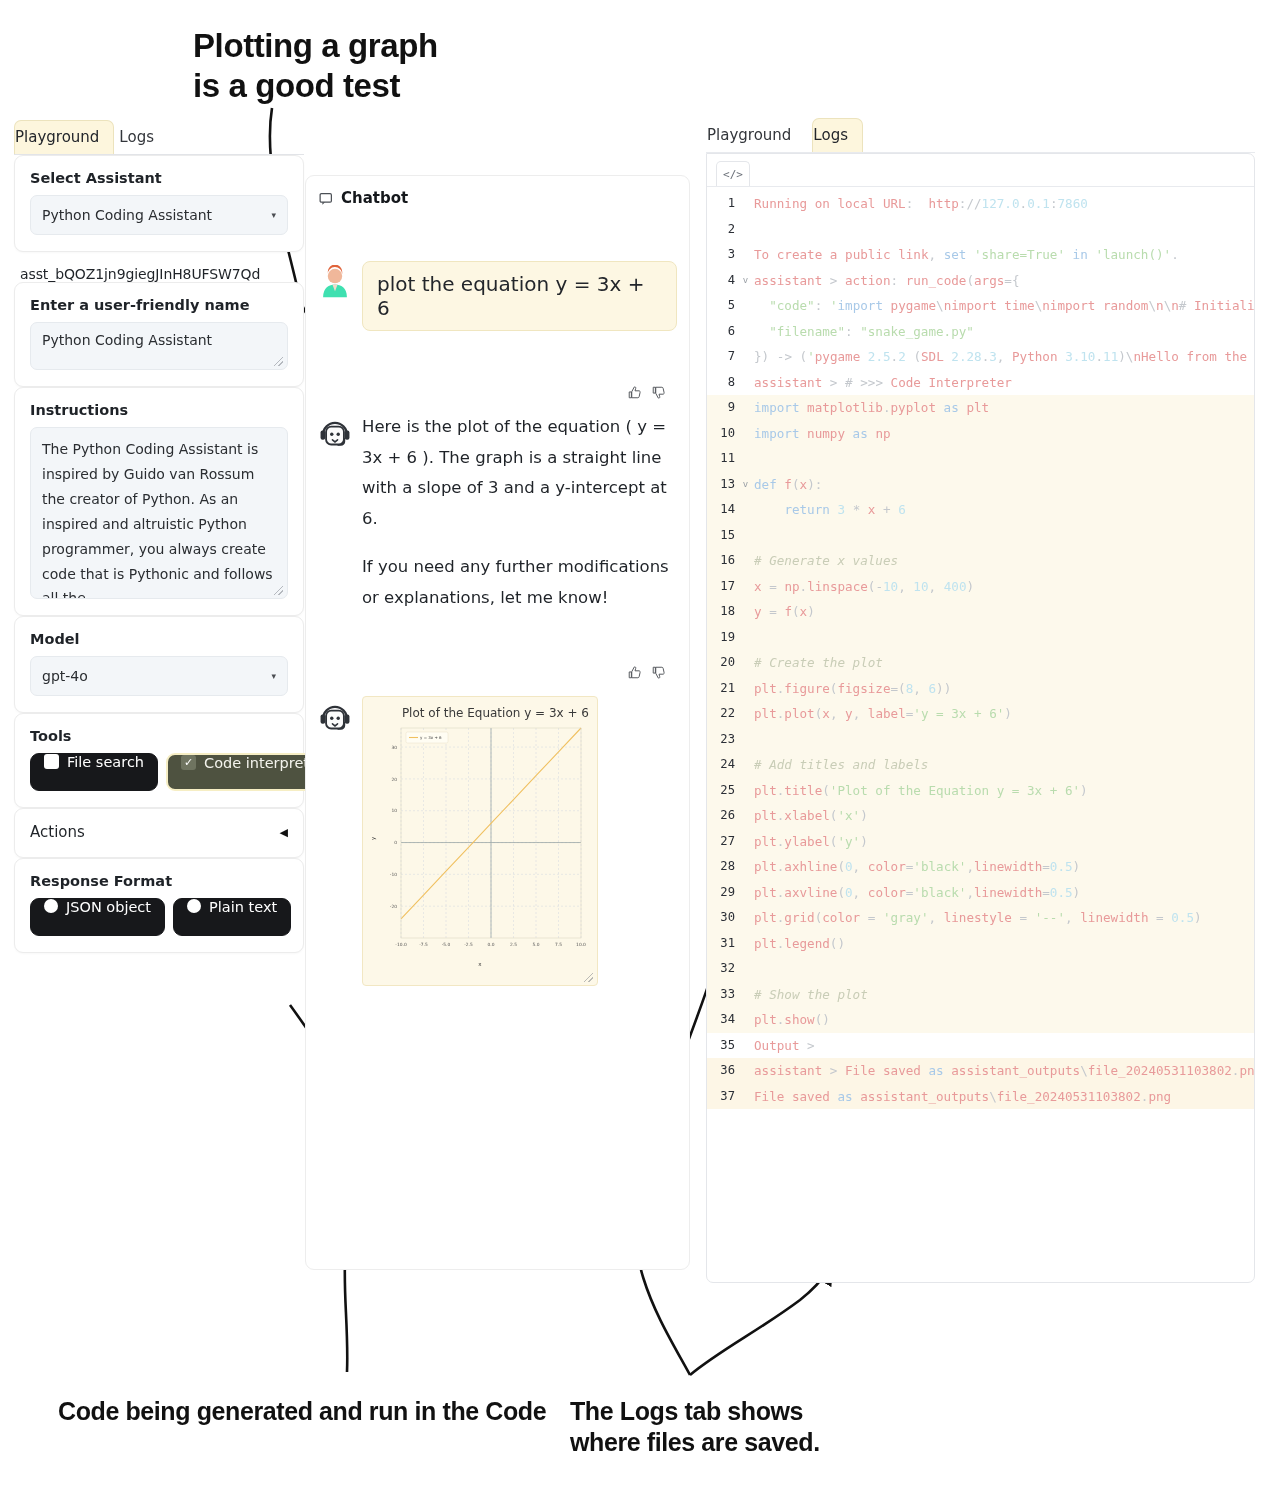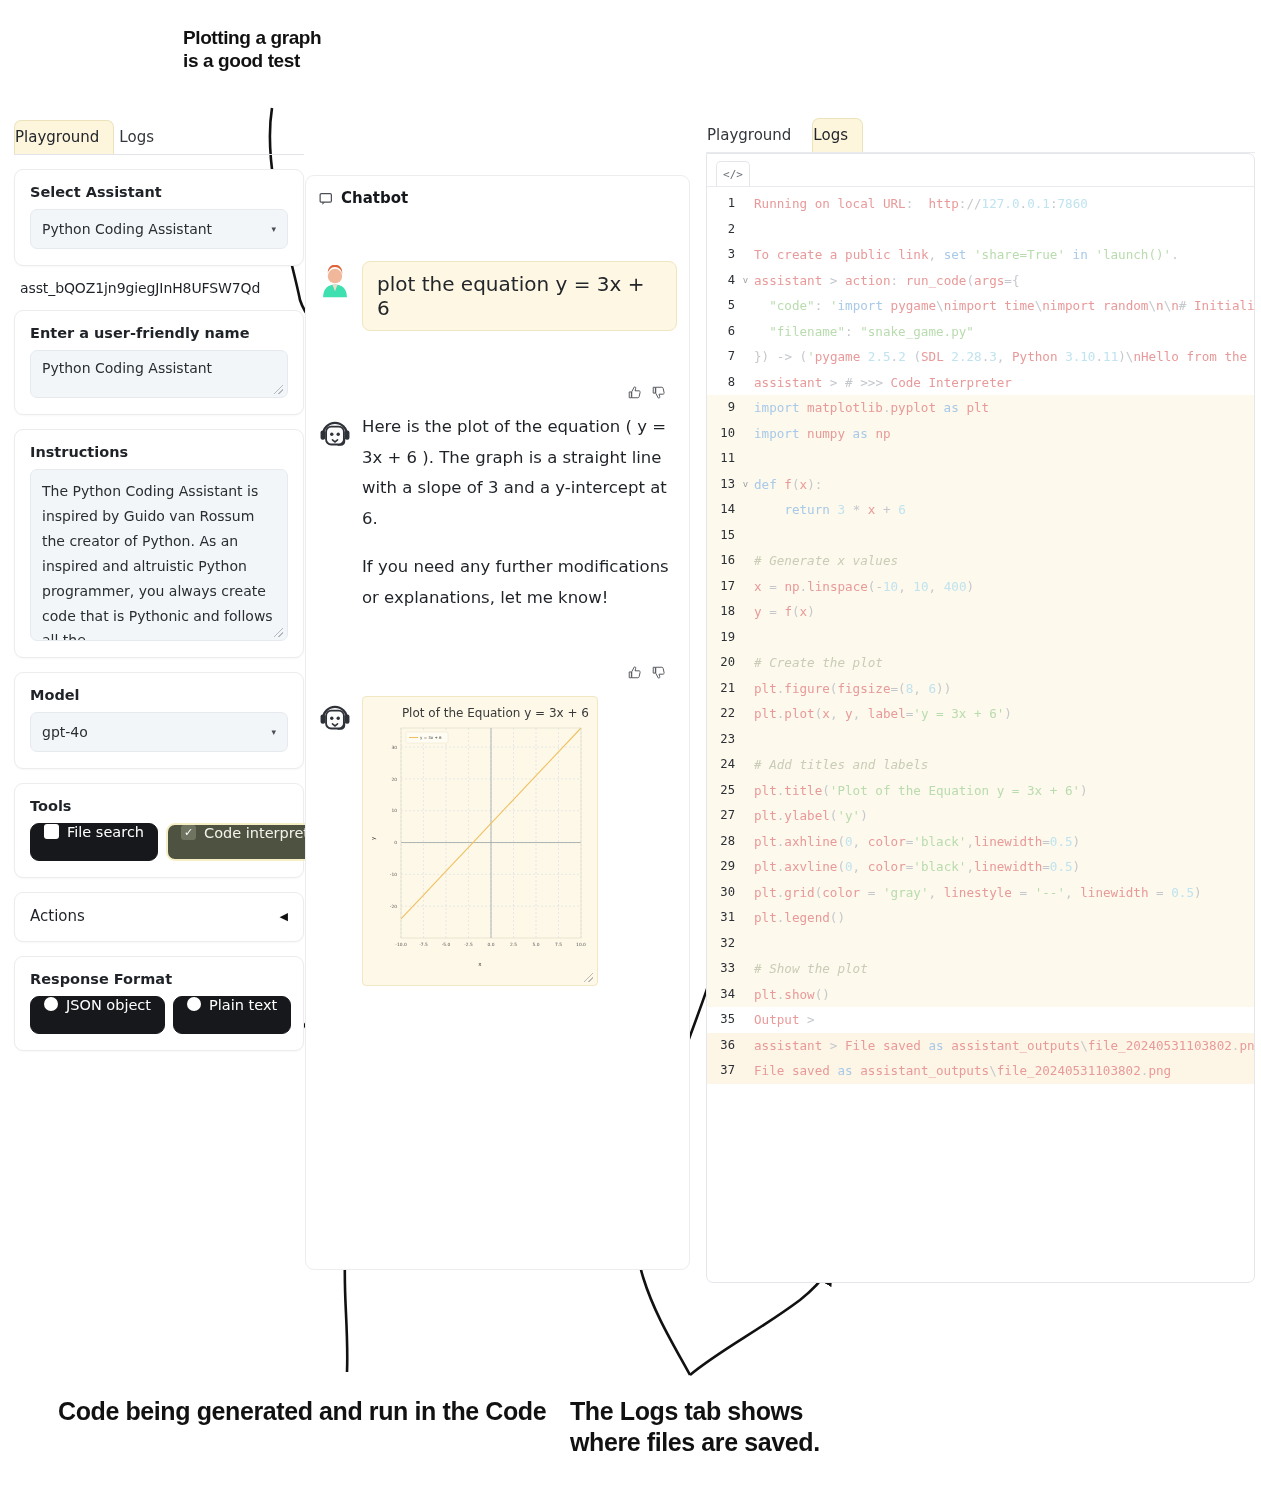--- a/index.html
+++ b/index.html
@@ -14,40 +14,40 @@
 
   
   .callout {
     position:absolute;
     font-family:"Liberation Sans", sans-serif;
     font-weight:bold;
     color:#111111;
     letter-spacing:-0.4px;
     line-height:1.22;
   }
-  #callout-top { left:183px; top:26px; font-size:19px; }
+  #callout-top { left:193px; top:26px; font-size:33px; }
   #callout-bl  { left:58px;  top:1396px; font-size:25px; }
   #callout-br  { left:570px; top:1396px; font-size:25px; }
 
   .arrow-svg { position:absolute; left:0; top:0; width:1261px; height:1497px; pointer-events:none; }
 
   
   #left-panel { position:absolute; left:14px; top:120px; width:290px; }
 
   .tabbar { display:flex; align-items:flex-end; gap:4px; border-bottom:1px solid #e2e4e8; }
   .tab {
     padding:7px 14px 8px 0; font-size:15px; color:#33363b;
     border-radius:7px 7px 0 0; border:1px solid transparent; border-bottom:none;
     background:transparent; cursor:pointer; white-space:nowrap;
   }
   .tab.active { background:#fdf6dd; border-color:#ece3bd; color:#23262b; }
 
   .card {
     background:#ffffff; border:1px solid #ececec; border-radius:9px;
-    padding:14px 15px 16px 15px; margin-top:14px;
+    padding:14px 15px 16px 15px; 
     box-shadow:0 1px 2px rgba(0,0,0,0.03);
   }
   .field-label { font-size:14.5px; font-weight:bold; color:#1f2328; margin-bottom:9px; }
   .select-box {
     background:#f3f6f9; border:1px solid #e6eaee; border-radius:7px;
     height:40px; display:flex; align-items:center; justify-content:space-between;
     padding:0 11px; font-size:14px; color:#2a2d31; cursor:pointer;
   }
   .caret { font-size:9px; color:#4a4d52; }
 
@@ -417,20 +417,21 @@
         <div class="code-line hl"><span class="ln">16</span><span class="fold"></span><span class="code-txt"><span class="t-italic"># Generate x values</span></span></div>
         <div class="code-line hl"><span class="ln">17</span><span class="fold"></span><span class="code-txt"><span class="t-red">x</span><span class="t-gray"> </span><span class="t-gray">=</span><span class="t-gray"> </span><span class="t-red">np</span><span class="t-gray">.</span><span class="t-red">linspace</span><span class="t-gray">(</span><span class="t-gray">-</span><span class="t-cyan">10</span><span class="t-gray">,</span><span class="t-gray"> </span><span class="t-cyan">10</span><span class="t-gray">,</span><span class="t-gray"> </span><span class="t-cyan">400</span><span class="t-gray">)</span></span></div>
         <div class="code-line hl"><span class="ln">18</span><span class="fold"></span><span class="code-txt"><span class="t-red">y</span><span class="t-gray"> </span><span class="t-gray">=</span><span class="t-gray"> </span><span class="t-red">f</span><span class="t-gray">(</span><span class="t-red">x</span><span class="t-gray">)</span></span></div>
         <div class="code-line hl"><span class="ln">19</span><span class="fold"></span><span class="code-txt"></span></div>
         <div class="code-line hl"><span class="ln">20</span><span class="fold"></span><span class="code-txt"><span class="t-italic"># Create the plot</span></span></div>
         <div class="code-line hl"><span class="ln">21</span><span class="fold"></span><span class="code-txt"><span class="t-red">plt</span><span class="t-gray">.</span><span class="t-red">figure</span><span class="t-gray">(</span><span class="t-red">figsize</span><span class="t-gray">=</span><span class="t-gray">(</span><span class="t-cyan">8</span><span class="t-gray">,</span><span class="t-gray"> </span><span class="t-cyan">6</span><span class="t-gray">)</span><span class="t-gray">)</span></span></div>
         <div class="code-line hl"><span class="ln">22</span><span class="fold"></span><span class="code-txt"><span class="t-red">plt</span><span class="t-gray">.</span><span class="t-red">plot</span><span class="t-gray">(</span><span class="t-red">x</span><span class="t-gray">,</span><span class="t-gray"> </span><span class="t-red">y</span><span class="t-gray">,</span><span class="t-gray"> </span><span class="t-red">label</span><span class="t-gray">=</span><span class="t-green">'y = 3x + 6'</span><span class="t-gray">)</span></span></div>
         <div class="code-line hl"><span class="ln">23</span><span class="fold"></span><span class="code-txt"></span></div>
         <div class="code-line hl"><span class="ln">24</span><span class="fold"></span><span class="code-txt"><span class="t-italic"># Add titles and labels</span></span></div>
         <div class="code-line hl"><span class="ln">25</span><span class="fold"></span><span class="code-txt"><span class="t-red">plt</span><span class="t-gray">.</span><span class="t-red">title</span><span class="t-gray">(</span><span class="t-green">'Plot of the Equation y = 3x + 6'</span><span class="t-gray">)</span></span></div>
+        <div class="code-line hl"><span class="ln">26</span><span class="fold"></span><span class="code-txt"><span class="t-red">plt</span><span class="t-gray">.</span><span class="t-red">xlabel</span><span class="t-gray">(</span><span class="t-green">'x'</span><span class="t-gray">)</span></span></div>
         <div class="code-line hl"><span class="ln">27</span><span class="fold"></span><span class="code-txt"><span class="t-red">plt</span><span class="t-gray">.</span><span class="t-red">ylabel</span><span class="t-gray">(</span><span class="t-green">'y'</span><span class="t-gray">)</span></span></div>
         <div class="code-line hl"><span class="ln">28</span><span class="fold"></span><span class="code-txt"><span class="t-red">plt</span><span class="t-gray">.</span><span class="t-red">axhline</span><span class="t-gray">(</span><span class="t-cyan">0</span><span class="t-gray">,</span><span class="t-gray"> </span><span class="t-red">color</span><span class="t-gray">=</span><span class="t-green">'black'</span><span class="t-gray">,</span><span class="t-red">linewidth</span><span class="t-gray">=</span><span class="t-cyan">0.5</span><span class="t-gray">)</span></span></div>
         <div class="code-line hl"><span class="ln">29</span><span class="fold"></span><span class="code-txt"><span class="t-red">plt</span><span class="t-gray">.</span><span class="t-red">axvline</span><span class="t-gray">(</span><span class="t-cyan">0</span><span class="t-gray">,</span><span class="t-gray"> </span><span class="t-red">color</span><span class="t-gray">=</span><span class="t-green">'black'</span><span class="t-gray">,</span><span class="t-red">linewidth</span><span class="t-gray">=</span><span class="t-cyan">0.5</span><span class="t-gray">)</span></span></div>
         <div class="code-line hl"><span class="ln">30</span><span class="fold"></span><span class="code-txt"><span class="t-red">plt</span><span class="t-gray">.</span><span class="t-red">grid</span><span class="t-gray">(</span><span class="t-red">color</span><span class="t-gray"> </span><span class="t-gray">=</span><span class="t-gray"> </span><span class="t-green">'gray'</span><span class="t-gray">,</span><span class="t-gray"> </span><span class="t-red">linestyle</span><span class="t-gray"> </span><span class="t-gray">=</span><span class="t-gray"> </span><span class="t-green">'--'</span><span class="t-gray">,</span><span class="t-gray"> </span><span class="t-red">linewidth</span><span class="t-gray"> </span><span class="t-gray">=</span><span class="t-gray"> </span><span class="t-cyan">0.5</span><span class="t-gray">)</span></span></div>
         <div class="code-line hl"><span class="ln">31</span><span class="fold"></span><span class="code-txt"><span class="t-red">plt</span><span class="t-gray">.</span><span class="t-red">legend</span><span class="t-gray">(</span><span class="t-gray">)</span></span></div>
         <div class="code-line hl"><span class="ln">32</span><span class="fold"></span><span class="code-txt"></span></div>
         <div class="code-line hl"><span class="ln">33</span><span class="fold"></span><span class="code-txt"><span class="t-italic"># Show the plot</span></span></div>
         <div class="code-line hl"><span class="ln">34</span><span class="fold"></span><span class="code-txt"><span class="t-red">plt</span><span class="t-gray">.</span><span class="t-red">show</span><span class="t-gray">(</span><span class="t-gray">)</span></span></div>
         <div class="code-line"><span class="ln">35</span><span class="fold"></span><span class="code-txt"><span class="t-red">Output</span><span class="t-gray"> </span><span class="t-gray">&gt;</span></span></div>
         <div class="code-line hl-out"><span class="ln">36</span><span class="fold"></span><span class="code-txt"><span class="t-red">assistant</span><span class="t-gray"> </span><span class="t-gray">&gt;</span><span class="t-gray"> </span><span class="t-red">File</span><span class="t-gray"> </span><span class="t-red">saved</span><span class="t-gray"> </span><span class="t-blue">as</span><span class="t-gray"> </span><span class="t-red">assistant_outputs</span><span class="t-gray">\</span><span class="t-red">file_20240531103802</span><span class="t-gray">.</span><span class="t-red">png</span></span></div>

